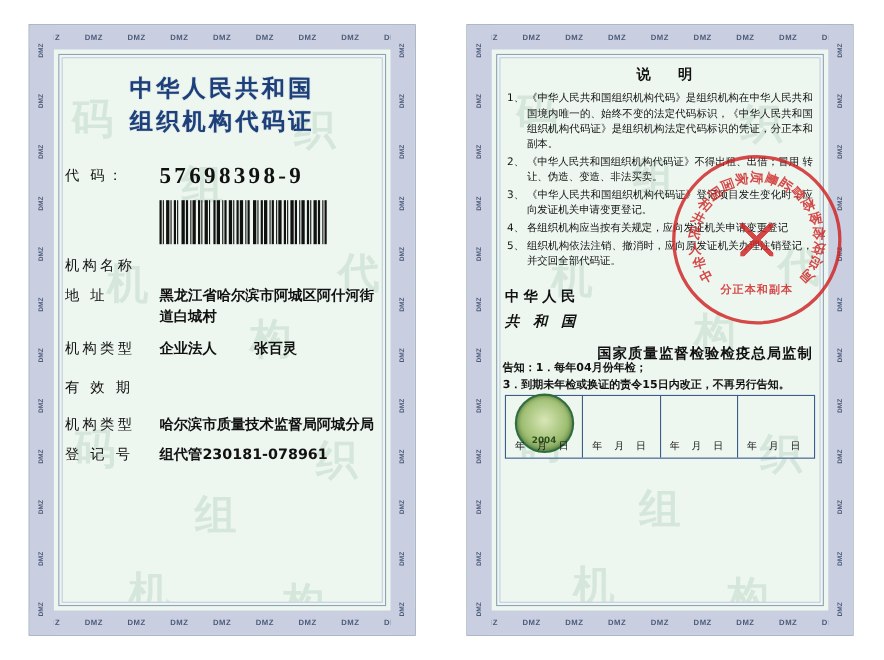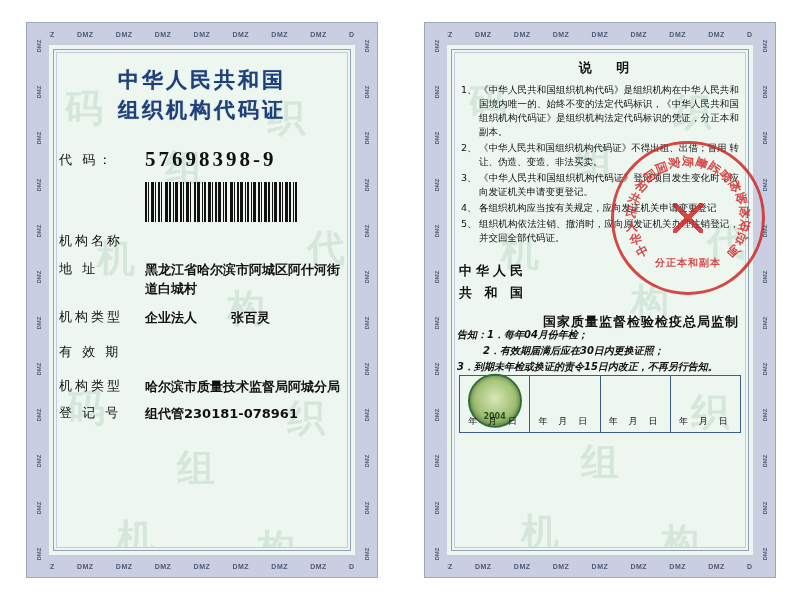--- a/index.html
+++ b/index.html
@@ -250,21 +250,21 @@
     letter-spacing: 1px;
   }
 
   .announce {
     margin-top: 4px;
     font-size: 10px;
     line-height: 16px;
     color: #111;
     font-weight: bold;
   }
-  .announce .ln { display: block; font-style: italic; }
+  .announce .ln { display: block; }
 
   .yearly-title {
     text-align: center;
     font-size: 12px;
     letter-spacing: 5px;
     margin: 6px 0 4px 0;
     color: #111;
     font-weight: bold;
   }
   .year-table {
@@ -633,27 +633,26 @@
           <div class="note-text">各组织机构应当按有关规定，应向发证机关申请变更登记</div>
         </div>
         <div class="note-item">
           <div class="note-num">5、</div>
           <div class="note-text">组织机构依法注销、撤消时，应向原发证机关办理注销登记，并交回全部代码证。</div>
         </div>
       </div>
 
       <div class="issuer-block">
         <div class="issuer-left">中华人民</div>
-        <div class="issuer-left" style="top:22px;">共 和 国</div>
+        <div class="issuer-left" style="top:22px;font-style:italic;">共 和 国</div>
         <div class="issuer-right">国家质量监督检验检疫总局监制</div>
       </div>
 
       <div class="announce">
         <span class="ln">告知：1．每年04月份年检；</span>
-        <span class="ln" style="padding-left:26px;">2．有效期届满后应在30日内更换证照；</span>
         <span class="ln">3．到期未年检或换证的责令15日内改正，不再另行告知。</span>
       </div>
 
 
       <div class="year-table">
         <div class="year-cell">
           <div class="stamp-circle">
             <div class="yr">2004</div>
           </div>
           <div class="ymd">年 月 日</div>

